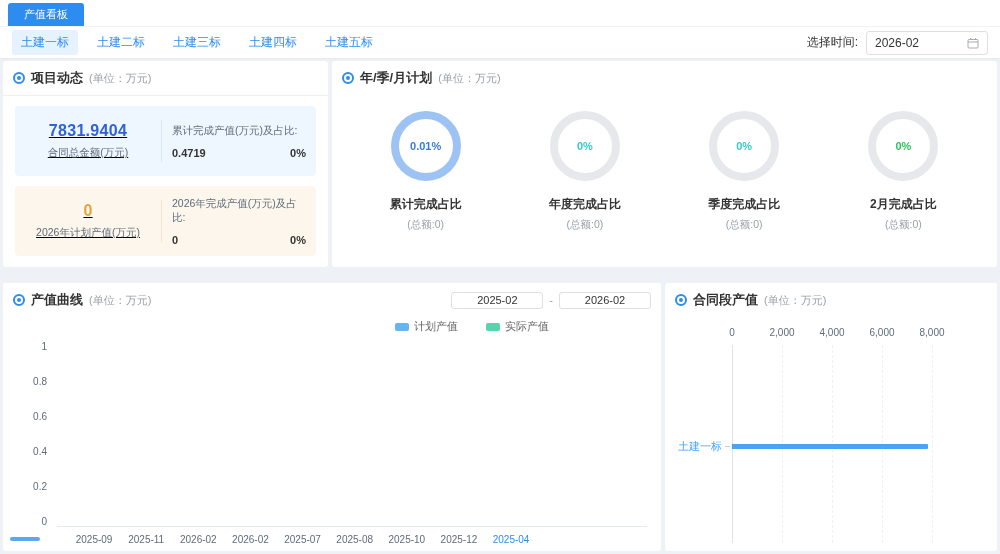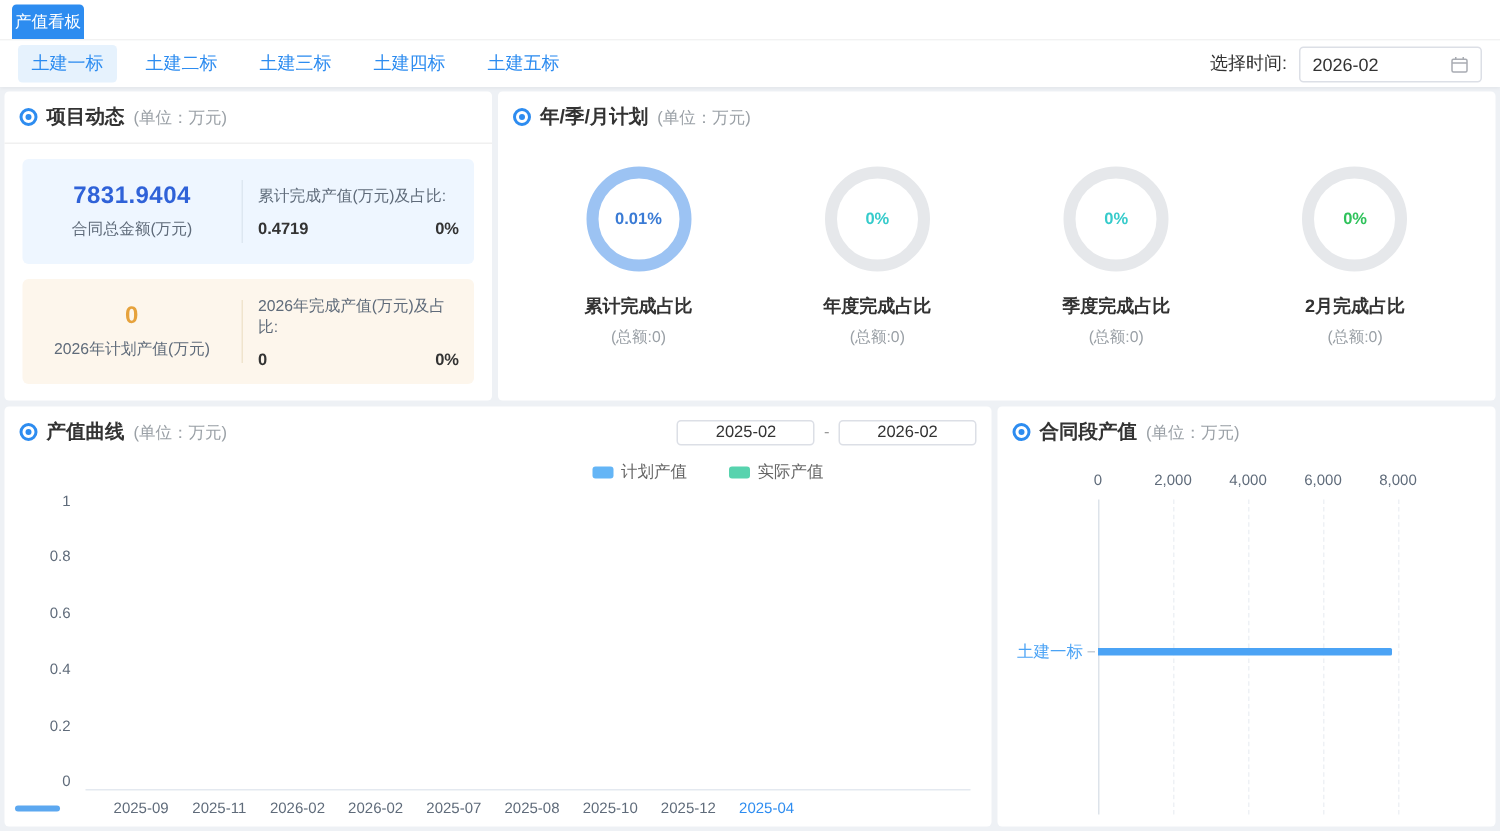--- a/index.html
+++ b/index.html
@@ -5,33 +5,33 @@
   * { box-sizing: border-box; margin: 0; padding: 0; }
   html,body { width:1000px; }
   body {
     font-family: "Liberation Sans", "DejaVu Sans", sans-serif;
     background: #eef1f5;
   }
   .page { width:1000px; height:554px; background:#eef1f5; overflow:hidden; display:flex; flex-direction:column; }
 
   
   .topbar { height:27px; background:#fff; padding-left:8px; display:flex; align-items:flex-end; border-bottom:1px solid #f2f2f2; }
-  .top-tab { background:#2d8cf0; color:#fff; font-size:11px; padding:4px 2px; border-radius:3px 3px 0 0; cursor:pointer; }
+  .top-tab { background:#2d8cf0; color:#fff; font-size:11px; padding:4px 16px; border-radius:3px 3px 0 0; cursor:pointer; }
 
   
   .subbar { height:31px; background:#fff; display:flex; align-items:center; justify-content:space-between; padding:0 12px; box-shadow:0 1px 2px rgba(0,0,0,0.04); }
   .tabs { display:flex; align-items:center; gap:10px; }
   .tab { font-size:12px; color:#2d8cf0; cursor:pointer; padding:4px 9px; border-radius:3px; }
   .tab.active { background:#e6f2fd; }
   .timepick { display:flex; align-items:center; gap:8px; }
   .time-label { font-size:12px; color:#333; }
   .time-input { width:122px; height:24px; border:1px solid #dcdfe6; border-radius:3px; background:#fff; display:flex; align-items:center; justify-content:space-between; padding:0 8px; font-size:12px; color:#333; cursor:pointer; }
 
   
-  .content { flex:1; padding:3px; display:flex; flex-direction:column; gap:4px; }
+  .content { flex:1; padding:3px; display:flex; flex-direction:column; gap:16px; }
   .row { display:flex; gap:4px; }
   .row1 { height:206px; }
   .row2 { flex:1; }
   .panel { background:#fff; border-radius:3px; }
   .panel-project { width:325px; }
   .panel-plan { flex:1; }
   .panel-curve { width:658px; display:flex; flex-direction:column; }
   .panel-contract { flex:1; position:relative; overflow:hidden; }
 
   .panel-header { display:flex; align-items:center; gap:6px; padding:8px 10px; }
@@ -39,21 +39,21 @@
   .bullseye { width:12px; height:12px; border:2px solid #2d8cf0; border-radius:50%; position:relative; flex:none; }
   .bullseye::after { content:""; position:absolute; inset:2px; background:#2d8cf0; border-radius:50%; }
   .panel-title { font-size:13px; font-weight:bold; color:#333; }
   .panel-unit { font-size:11px; color:#9aa0a6; }
 
   
   .cards { padding:10px 12px; display:flex; flex-direction:column; gap:10px; }
   .stat-card { height:70px; border-radius:4px; display:flex; align-items:center; padding:0 10px; }
   .stat-card.blue { background:#eef6ff; }
   .stat-card.orange { background:#fdf6ec; }
-  .stat-left { width:126px; text-align:center; }
+  .stat-left { width:126px; text-align:center;text-decoration:underline; }
   .stat-value { font-size:16px; font-weight:bold; letter-spacing:0.3px; }
   .stat-left-label { font-size:10.5px; color:#5f6b7a; margin-top:6px; }
   .stat-divider { width:1px; height:42px; background:#dde7f1; margin:0 10px; flex:none; }
   .stat-card.orange .stat-divider { background:#f0e4cd; }
   .stat-right { flex:1; }
   .stat-right-label { font-size:10.5px; color:#5f6b7a; }
   .stat-right-row { display:flex; justify-content:space-between; margin-top:9px; font-size:11px; font-weight:bold; color:#333; }
 
   
   .rings { display:flex; justify-content:space-around; padding:16px 14px 0; }

